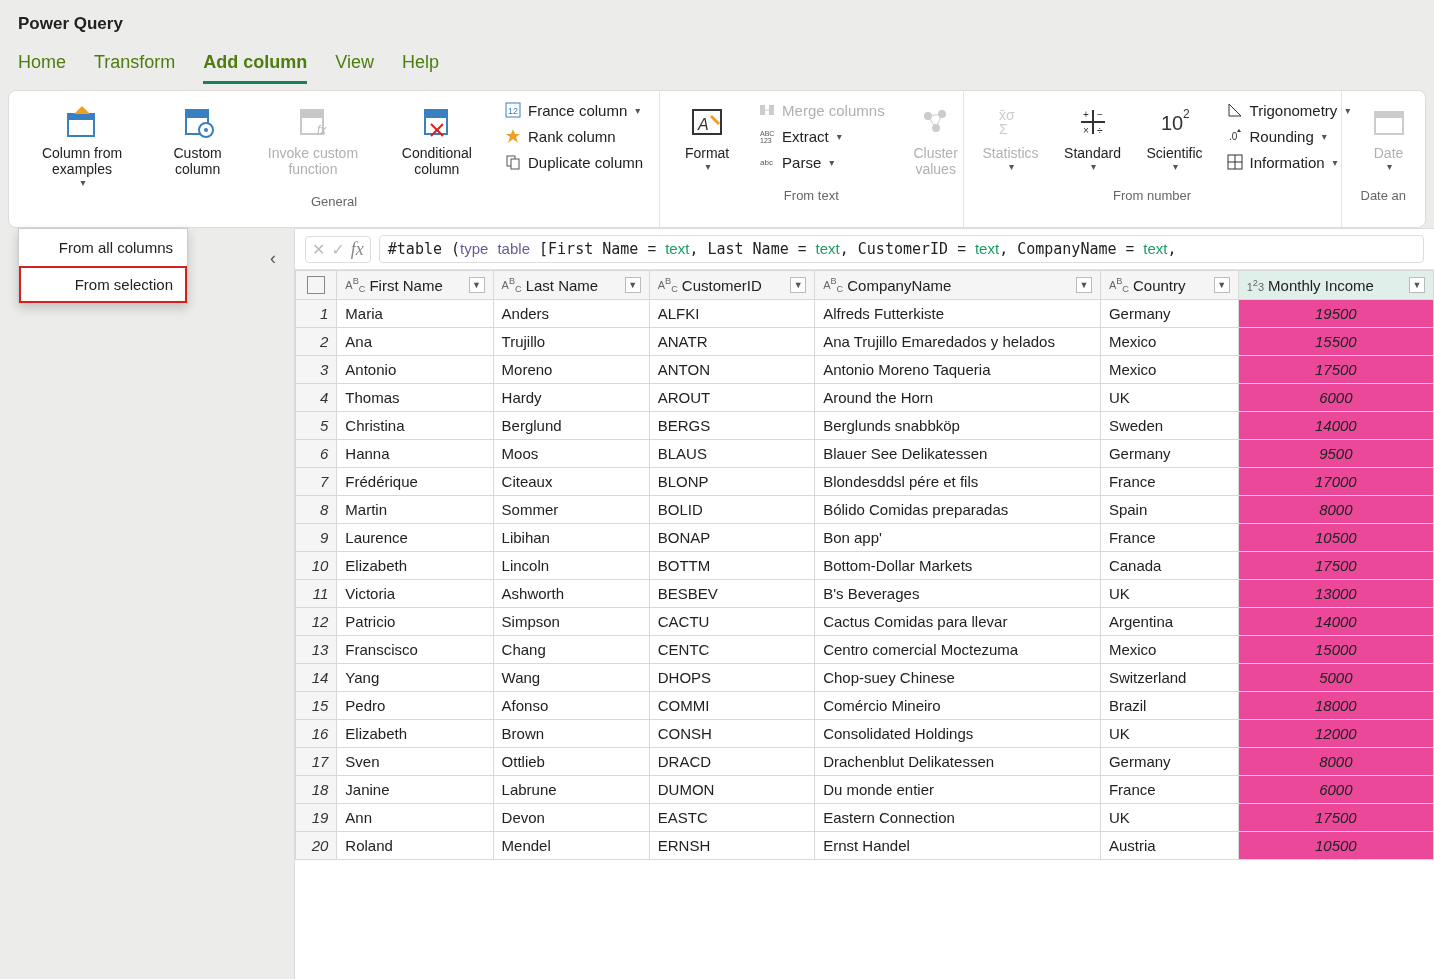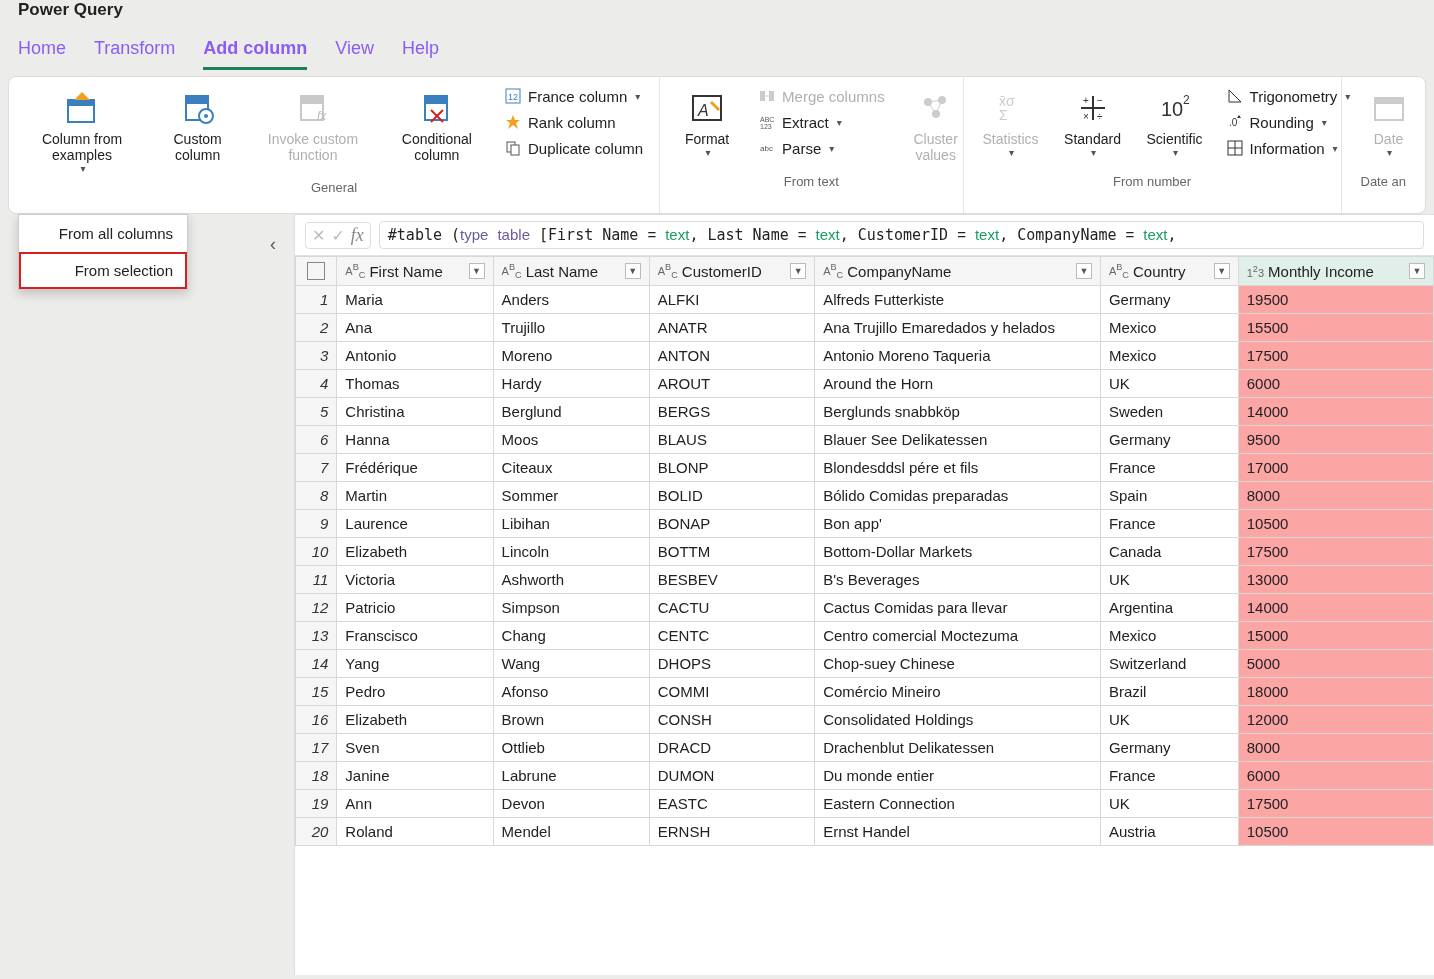--- a/index.html
+++ b/index.html
@@ -1,20 +1,20 @@
 <!DOCTYPE html>
 <html><head>
 <meta charset="utf-8">
 <style>
 * { box-sizing: border-box; margin: 0; padding: 0; font-family: "Segoe UI", Arial, sans-serif; }
 body { background: #ecedeb; width: 1434px; height: 979px; overflow: hidden; color: #222; }
 
-.titlebar { padding: 0 18px 8px; font-size: 17px; font-weight: 600; }
-
-.tabbar { display: flex; gap: 28px; padding: 10px 18px 0; font-size: 18px; color: #8b5cf6; }
+.titlebar { padding: 14px 18px 8px; font-size: 17px; font-weight: 600; }
+
+.tabbar { display: flex; gap: 28px; padding: 10px 18px 0; font-size: 18px; color: #4d7c0f; }
 .tab { padding-bottom: 8px; cursor: pointer; }
 .tab.active { font-weight: 600; border-bottom: 3px solid #1a7f5a; }
 
 .ribbon-wrap { padding: 6px 8px 0 8px; }
 .ribbon { background: #fff; border: 1px solid #ddd; border-radius: 8px; display: flex; height: 138px; overflow: hidden; }
 .rgroup { position: relative; display: flex; flex-direction: column; padding: 8px 10px 0; border-right: 1px solid #e5e5e5; }
 .rgroup:last-child { border-right: none; }
 .rgroup .buttons { flex: 1; display: flex; align-items: flex-start; gap: 8px; }
 .rgroup .label { text-align: center; font-size: 13px; color: #666; padding: 2px 0 24px; }
 .bigbtn { display: flex; flex-direction: column; align-items: center; justify-content: flex-start; padding: 4px 6px; cursor: pointer; border-radius: 4px; font-size: 14px; text-align: center; min-width: 74px; }
@@ -44,21 +44,21 @@
 .formula-text { flex:1; font-family: Consolas, monospace; font-size:15px; white-space:nowrap; overflow:hidden; padding:4px 8px; border:1px solid #ddd; border-radius:4px; }
 .formula-text .kw { color:#6b5a99; }
 .formula-text .ty { color:#1a9c63; }
 .formula-text .op { color:#222; }
 
 .grid { flex:1; overflow:auto; }
 table.datagrid { border-collapse:collapse; width:100%; font-size:15px; }
 table.datagrid th, table.datagrid td { border:1px solid #d8d8d8; padding:5px 8px; text-align:left; white-space:nowrap; }
 table.datagrid th { background:#f5f5f5; font-weight:400; position:relative; }
 table.datagrid th.sel { background:#e0efe9; }
-table.datagrid td.num { text-align:left; background:#fca5a5; }
+table.datagrid td.num { text-align:center; font-style:italic; background:#ec4899; }
 table.datagrid td.rownum { text-align:right; background:#f5f5f5; color:#333; width:36px; font-style: italic; }
 th .hdr-inner { display:flex; align-items:center; gap:4px; }
 th .type-ico { font-size:11px; color:#666; }
 th .drop { margin-left:auto; border:1px solid #bbb; width:16px; height:16px; display:flex; align-items:center; justify-content:center; font-size:9px; color:#555; background:#fff; cursor:pointer; }
 th.corner { width:36px; background:#f0f0f0; }
 th.corner .cico { width:18px; height:18px; border:1px solid #888; margin:auto; }
 .col-fn { width: 136px; }
 .col-ln { width: 136px; }
 .col-cid { width: 144px; }
 .col-comp { width: 248px; }

